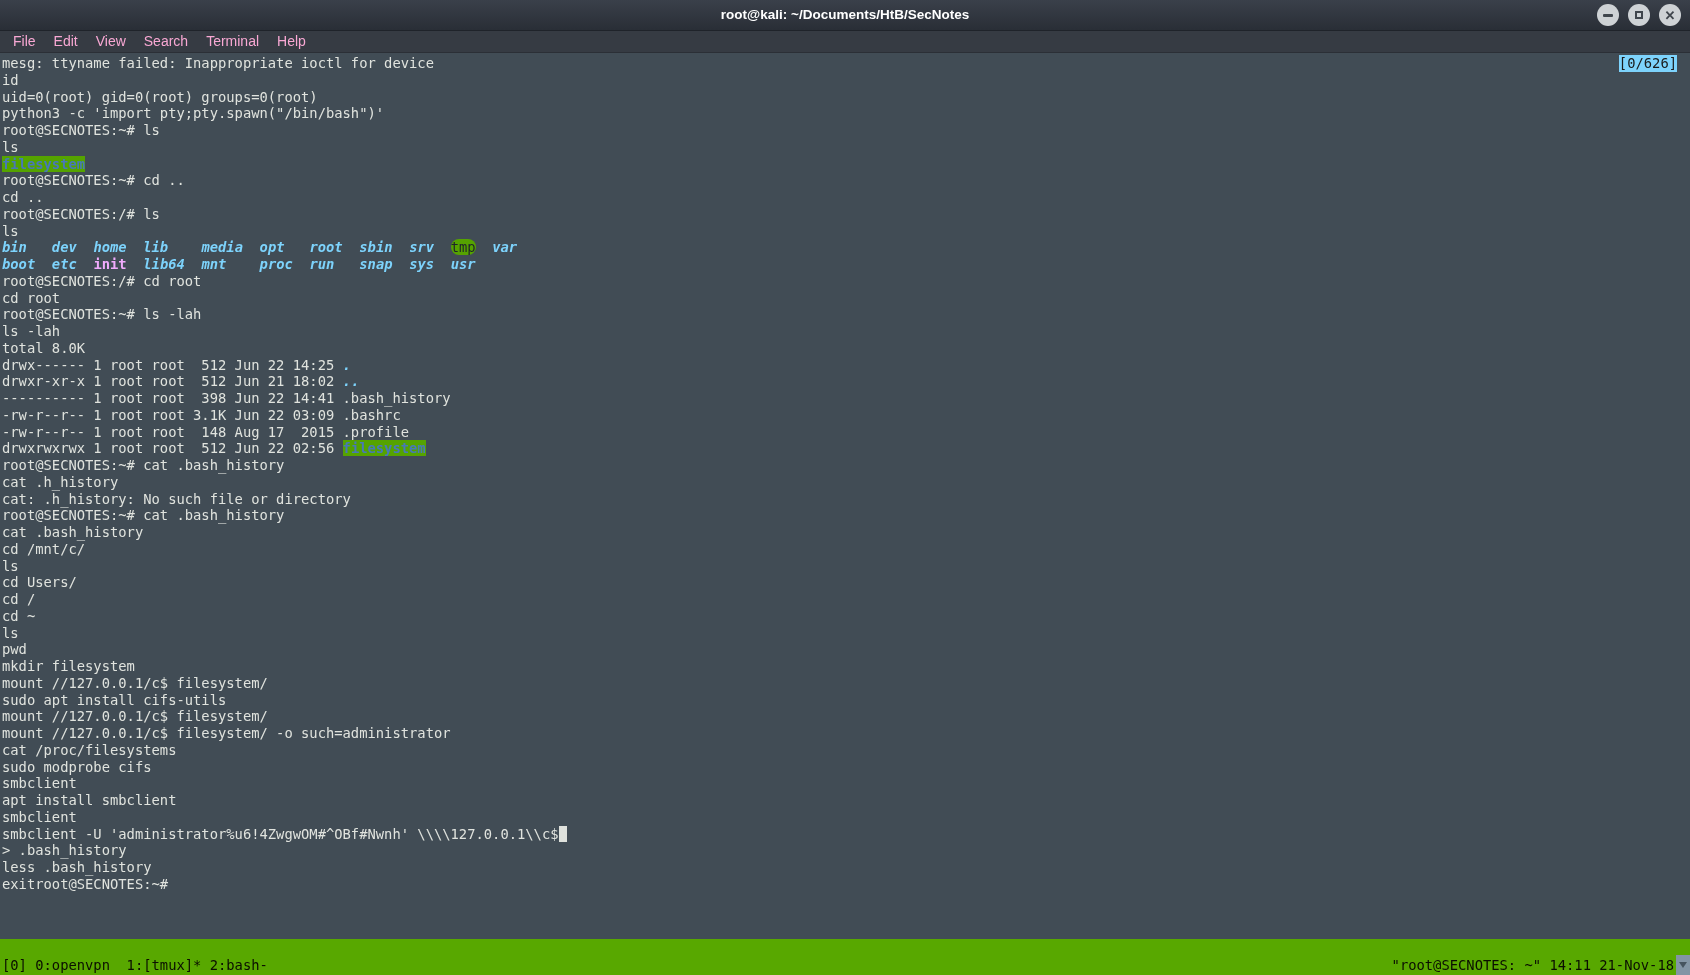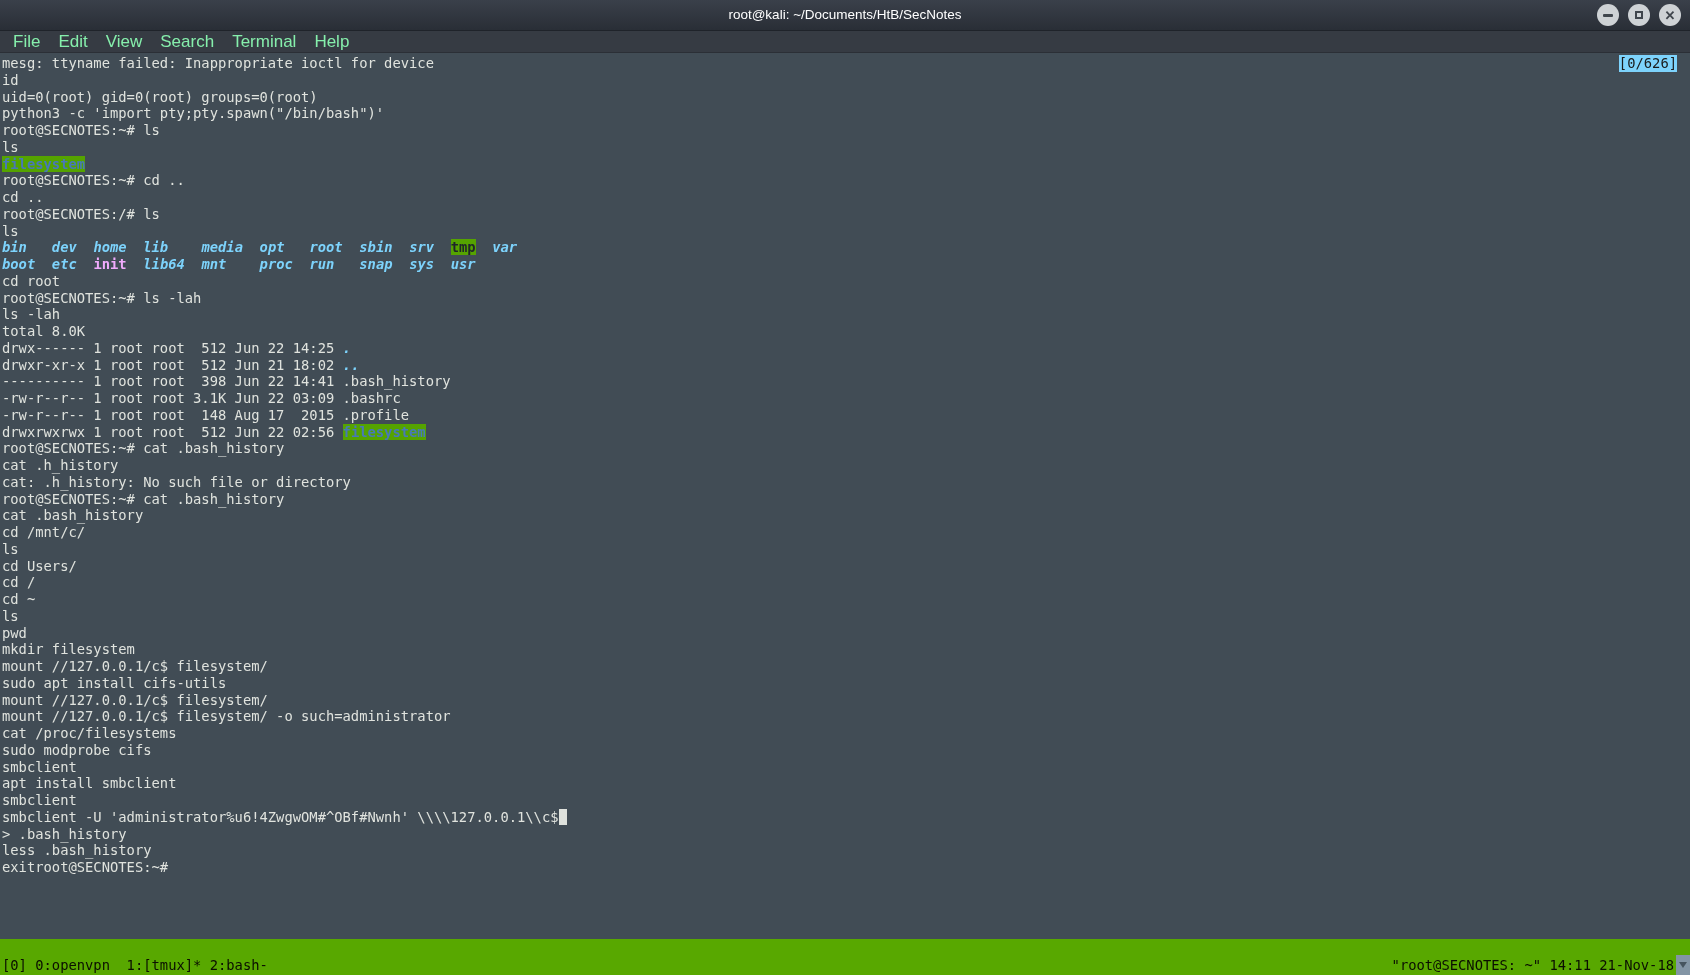--- a/index.html
+++ b/index.html
@@ -7,50 +7,50 @@
     width:1690px;height:975px;position:relative;overflow:hidden;
     font-family:"Liberation Sans", sans-serif;
   }
   
   .titlebar{
     height:30px;background:linear-gradient(#3a404a,#292e36);
     border-bottom:1px solid #1f232a;position:relative;
   }
   .titlebar .title{
     position:absolute;left:0;right:0;top:0;height:30px;line-height:30px;
-    text-align:center;color:#ffffff;font-size:13.5px;font-weight:400;
+    text-align:center;color:#ffffff;font-size:13.5px;font-weight:700;
   }
   .controls{position:absolute;right:9px;top:4px;display:flex;gap:9px;}
   .wbtn{
     width:22px;height:22px;border-radius:50%;background:#ced2d5;
     display:flex;align-items:center;justify-content:center;cursor:pointer;
   }
   .glyph-min{width:10px;height:3px;background:#3f454c;border-radius:1px;}
   .glyph-max{width:8px;height:8px;border:2px solid #3f454c;box-sizing:border-box;}
   .glyph-close{color:#3f454c;font-size:13px;font-weight:700;line-height:1;}
   
   .menubar{
     height:21px;background:#363b43;display:flex;align-items:center;
     padding-left:4px;border-bottom:1px solid #2b2f36;
   }
   .menu-item{
-    color:#86efac;font-size:17px;padding:0 9px;height:21px;line-height:21px;
+    color:#f9a8d4;font-size:14px;padding:0 9px;height:21px;line-height:21px;
     cursor:default;
   }
   
   .terminal{
     position:relative;height:922px;background:#414c55;
     font-family:"DejaVu Sans Mono", monospace;font-size:13.8px;
   }
   .output{padding:2px 0 0 2px;}
   .line{height:16.75px;line-height:16.75px;white-space:pre;color:#e0e3de;}
   .c-dir{color:#7dd3fc;font-weight:700;font-style:italic;}
   .c-exec{color:#f0abfc;font-weight:700;}
   .c-ow{color:#4878b8;background:#55a300;font-weight:700;}
-  .c-tw{color:#1f2529;background:#55a300;font-weight:700;}
+  .c-tw{color:#1f2529;background:#55a300;font-weight:400;border-radius:8px;}
   .c-cursor{background:#dfe2dd;color:#414c55;}
   .scroll-indicator{
     position:absolute;top:2px;right:13px;height:16.75px;line-height:16.75px;
     background:#7dd3fc;color:#1a1a1a;white-space:pre;
   }
   
   .statusbar{
     position:absolute;left:0;right:0;bottom:0;height:20px;line-height:20px;
     background:#58a800;color:#0b0f00;display:flex;justify-content:space-between;
     white-space:pre;padding:16px 16px 0 2px;font-size:13.8px;
@@ -103,20 +103,21 @@
         <div class="line"><span>python3 -c 'import pty;pty.spawn("/bin/bash")'</span></div>
         <div class="line"><span>root@SECNOTES:~# ls</span></div>
         <div class="line"><span>ls</span></div>
         <div class="line"><span class="c-ow">filesystem</span></div>
         <div class="line"><span>root@SECNOTES:~# cd ..</span></div>
         <div class="line"><span>cd ..</span></div>
         <div class="line"><span>root@SECNOTES:/# ls</span></div>
         <div class="line"><span>ls</span></div>
         <div class="line"><span class="c-dir">bin</span><span>   </span><span class="c-dir">dev</span><span>  </span><span class="c-dir">home</span><span>  </span><span class="c-dir">lib</span><span>    </span><span class="c-dir">media</span><span>  </span><span class="c-dir">opt</span><span>   </span><span class="c-dir">root</span><span>  </span><span class="c-dir">sbin</span><span>  </span><span class="c-dir">srv</span><span>  </span><span class="c-tw">tmp</span><span>  </span><span class="c-dir">var</span></div>
         <div class="line"><span class="c-dir">boot</span><span>  </span><span class="c-dir">etc</span><span>  </span><span class="c-exec">init</span><span>  </span><span class="c-dir">lib64</span><span>  </span><span class="c-dir">mnt</span><span>    </span><span class="c-dir">proc</span><span>  </span><span class="c-dir">run</span><span>   </span><span class="c-dir">snap</span><span>  </span><span class="c-dir">sys</span><span>  </span><span class="c-dir">usr</span></div>
+        <div class="line"><span>root@SECNOTES:/# cd root</span></div>
         <div class="line"><span>cd root</span></div>
         <div class="line"><span>root@SECNOTES:~# ls -lah</span></div>
         <div class="line"><span>ls -lah</span></div>
         <div class="line"><span>total 8.0K</span></div>
         <div class="line"><span>drwx------ 1 root root  512 Jun 22 14:25 </span><span class="c-dir">.</span></div>
         <div class="line"><span>drwxr-xr-x 1 root root  512 Jun 21 18:02 </span><span class="c-dir">..</span></div>
         <div class="line"><span>---------- 1 root root  398 Jun 22 14:41 .bash_history</span></div>
         <div class="line"><span>-rw-r--r-- 1 root root 3.1K Jun 22 03:09 .bashrc</span></div>
         <div class="line"><span>-rw-r--r-- 1 root root  148 Aug 17  2015 .profile</span></div>
         <div class="line"><span>drwxrwxrwx 1 root root  512 Jun 22 02:56 </span><span class="c-ow">filesystem</span></div>

